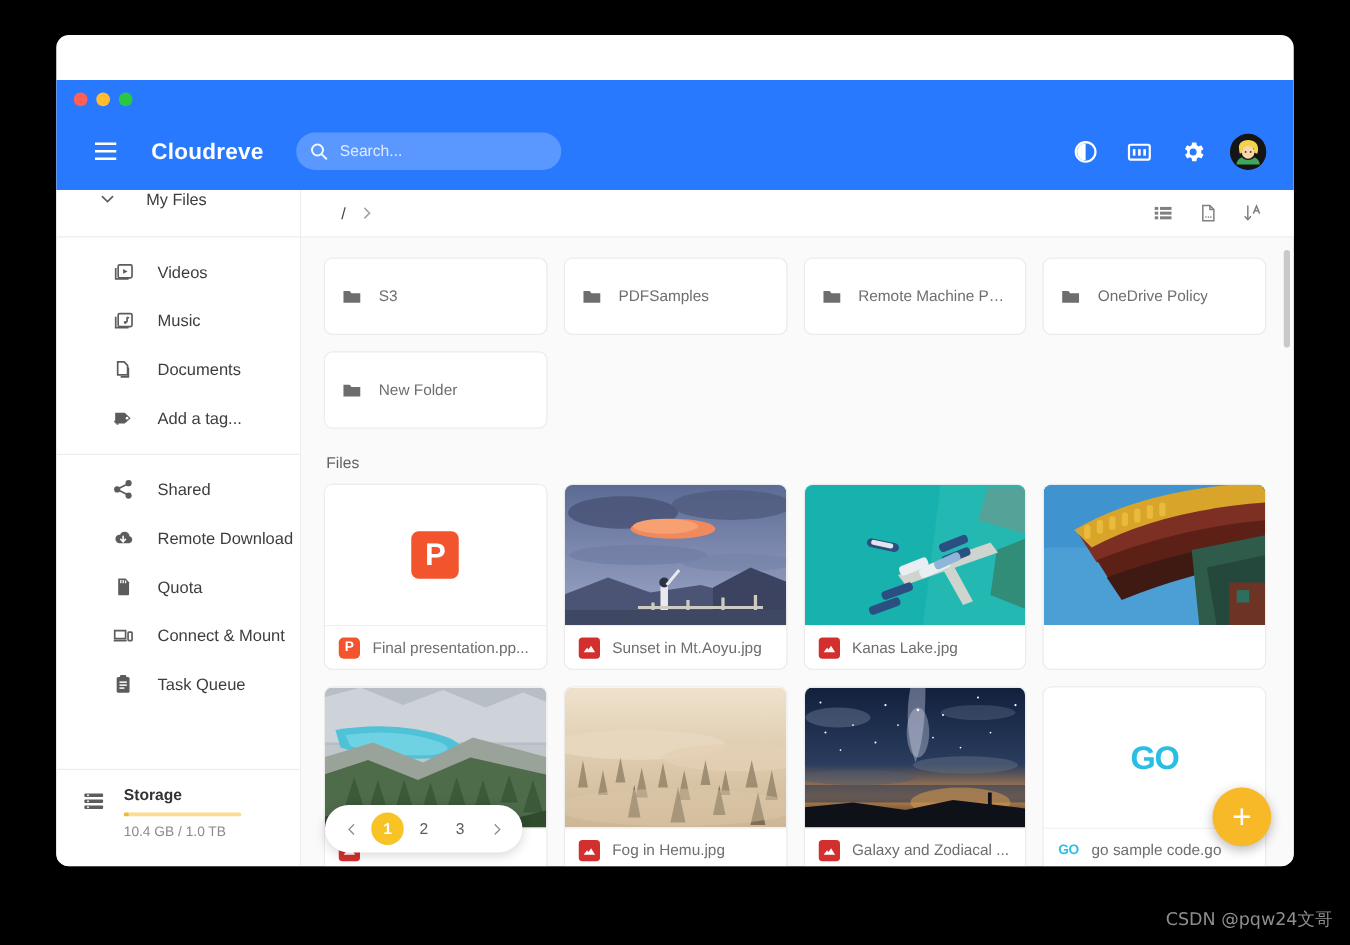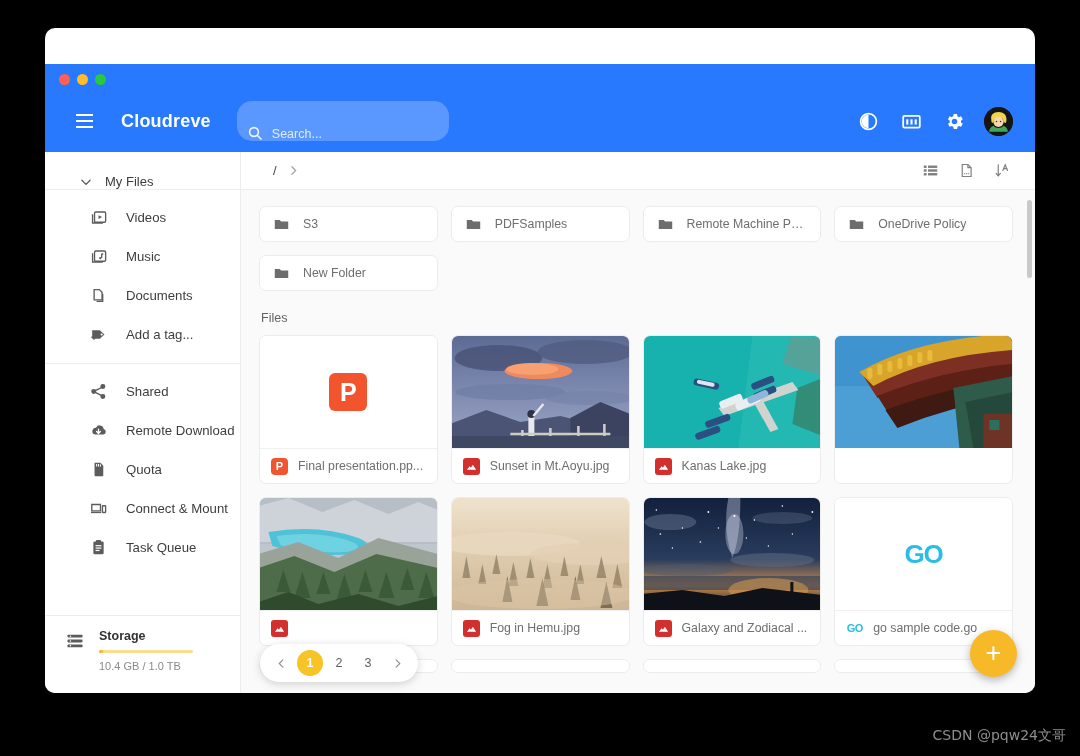--- a/index.html
+++ b/index.html
@@ -53,24 +53,24 @@
   .hamburger span { display: block; width: 17px; height: 2px; background: #fff; }
 
   .brand {
     color: #fff; font-size: 18px; font-weight: bold;
     margin-left: 18px; letter-spacing: .2px;
     white-space: nowrap;
   }
 
   .searchbox {
     margin-left: 26px;
-    width: 212px; height: 40px;
+    width: 212px; height: 30px;
     background: rgba(255,255,255,.23);
     border-radius: 15px;
-    display: flex; align-items: flex-end;
+    display: flex; align-items: center;
     padding: 0 10px;
     cursor: text;
   }
   .searchbox .sicon { width: 16px; height: 16px; flex: 0 0 auto; opacity: .92; }
   .searchbox input {
     background: transparent; border: 0; outline: 0;
     color: #fff; font-size: 12.5px; margin-left: 9px;
     font-family: "Liberation Sans", sans-serif; width: 100%;
   }
   .searchbox input::placeholder { color: rgba(255,255,255,.80); }
@@ -94,22 +94,22 @@
 
   
   .sidebar {
     width: 196px; flex: 0 0 196px;
     background: #fff;
     border-right: 1px solid #ededed;
     display: flex; flex-direction: column;
     min-height: 0;
   }
   .sb-head {
-    height: 38px; display: flex; align-items: flex-end;
-    padding-left: 34px; gap: 12px;
+    height: 38px; display: flex; align-items: flex-start;
+    padding-left: 34px; gap: 24px;
     border-bottom: 1px solid #ededed;
     cursor: pointer;
   }
   .sb-head .chev { width: 14px; height: 14px; }
   .sb-head .t { font-size: 13px; color: #3c3c3c; }
 
   .sb-list { padding-top: 8px; flex: 1 1 auto; overflow: hidden; }
   .sb-item {
     height: 39px; display: flex; align-items: center;
     padding-left: 44px; gap: 18px; cursor: pointer;
@@ -149,21 +149,21 @@
 
   .scroll {
     flex: 1 1 auto; position: relative; overflow: hidden;
     padding: 16px 22px 0 18px;
   }
   .sectitle { font-size: 12.5px; color: #636363; margin: 0 0 10px 2px; }
 
   .grid { display: grid; grid-template-columns: repeat(4, 1fr); gap: 13px; }
 
   .folder-card {
-    height: 36px; background: #fff; border: 1px solid #ececec;
+    height: 62px; background: #fff; border: 1px solid #ececec;
     border-radius: 7px; display: flex; align-items: center;
     padding: 0 13px; gap: 13px; cursor: pointer;
     min-width: 0;
   }
   .folder-name {
     font-size: 12.3px; color: #6e6e6e;
     white-space: nowrap; overflow: hidden; text-overflow: ellipsis;
   }
 
   .files-head { margin-top: 20px; }

